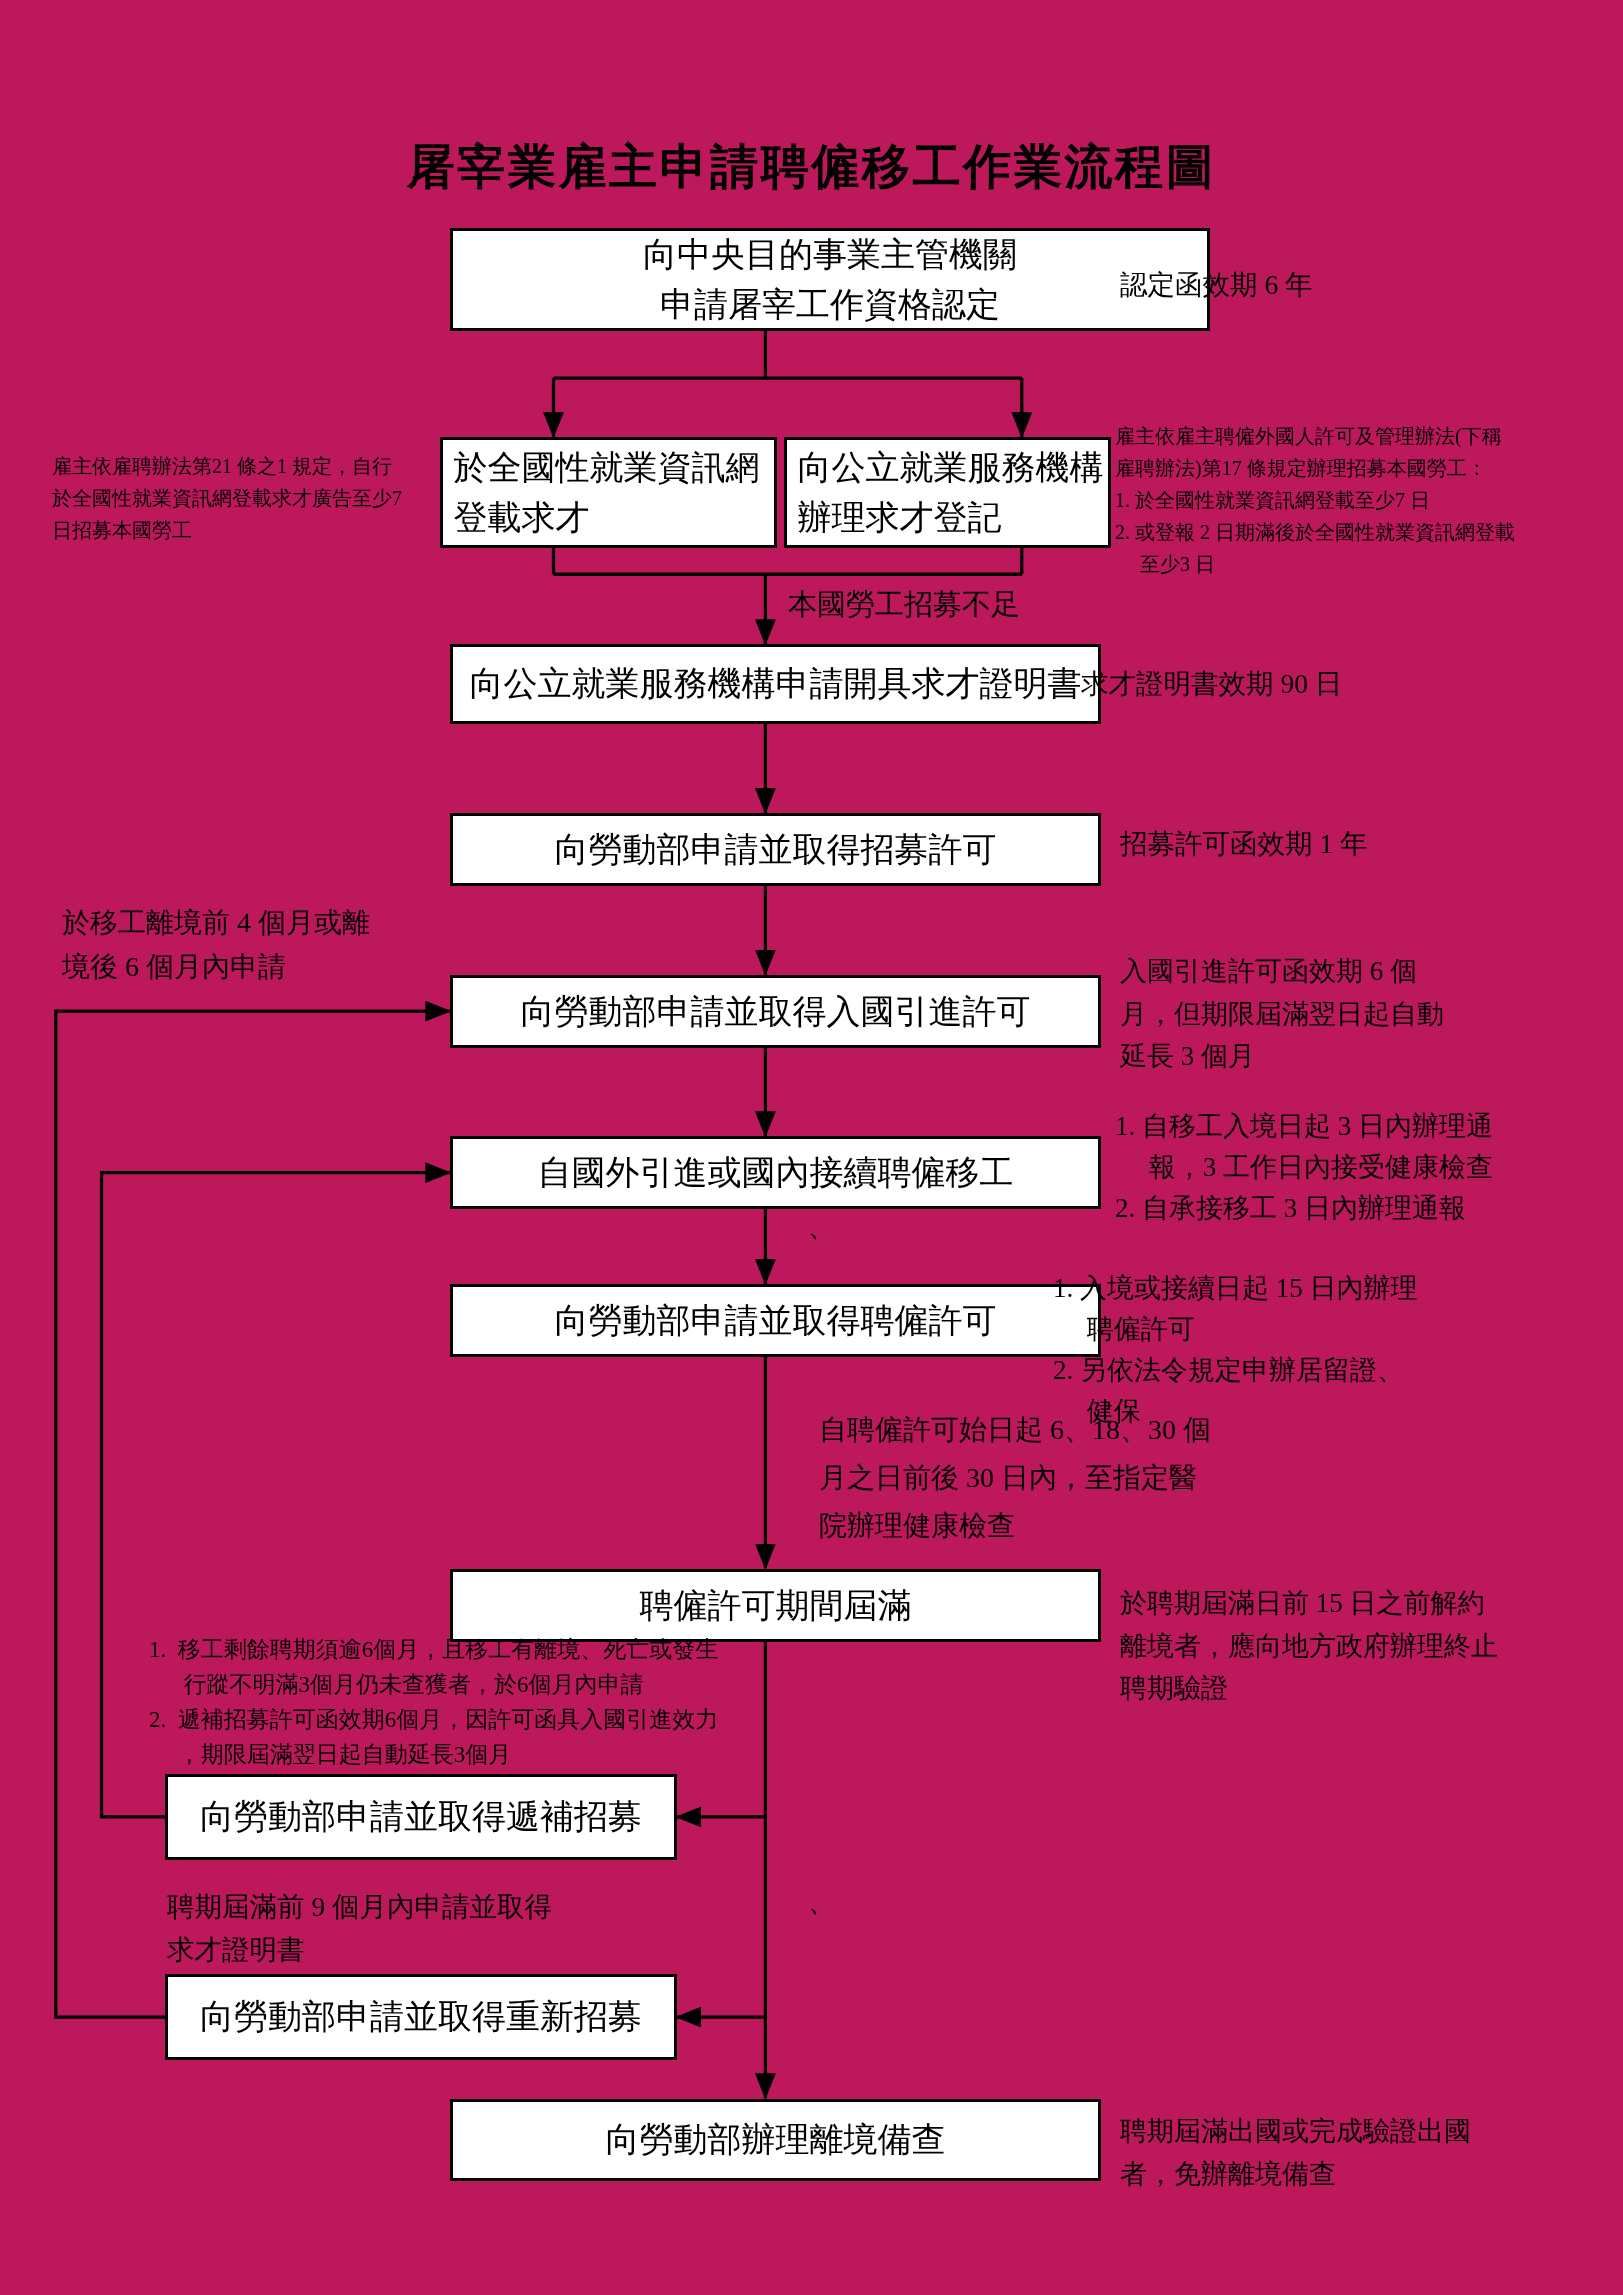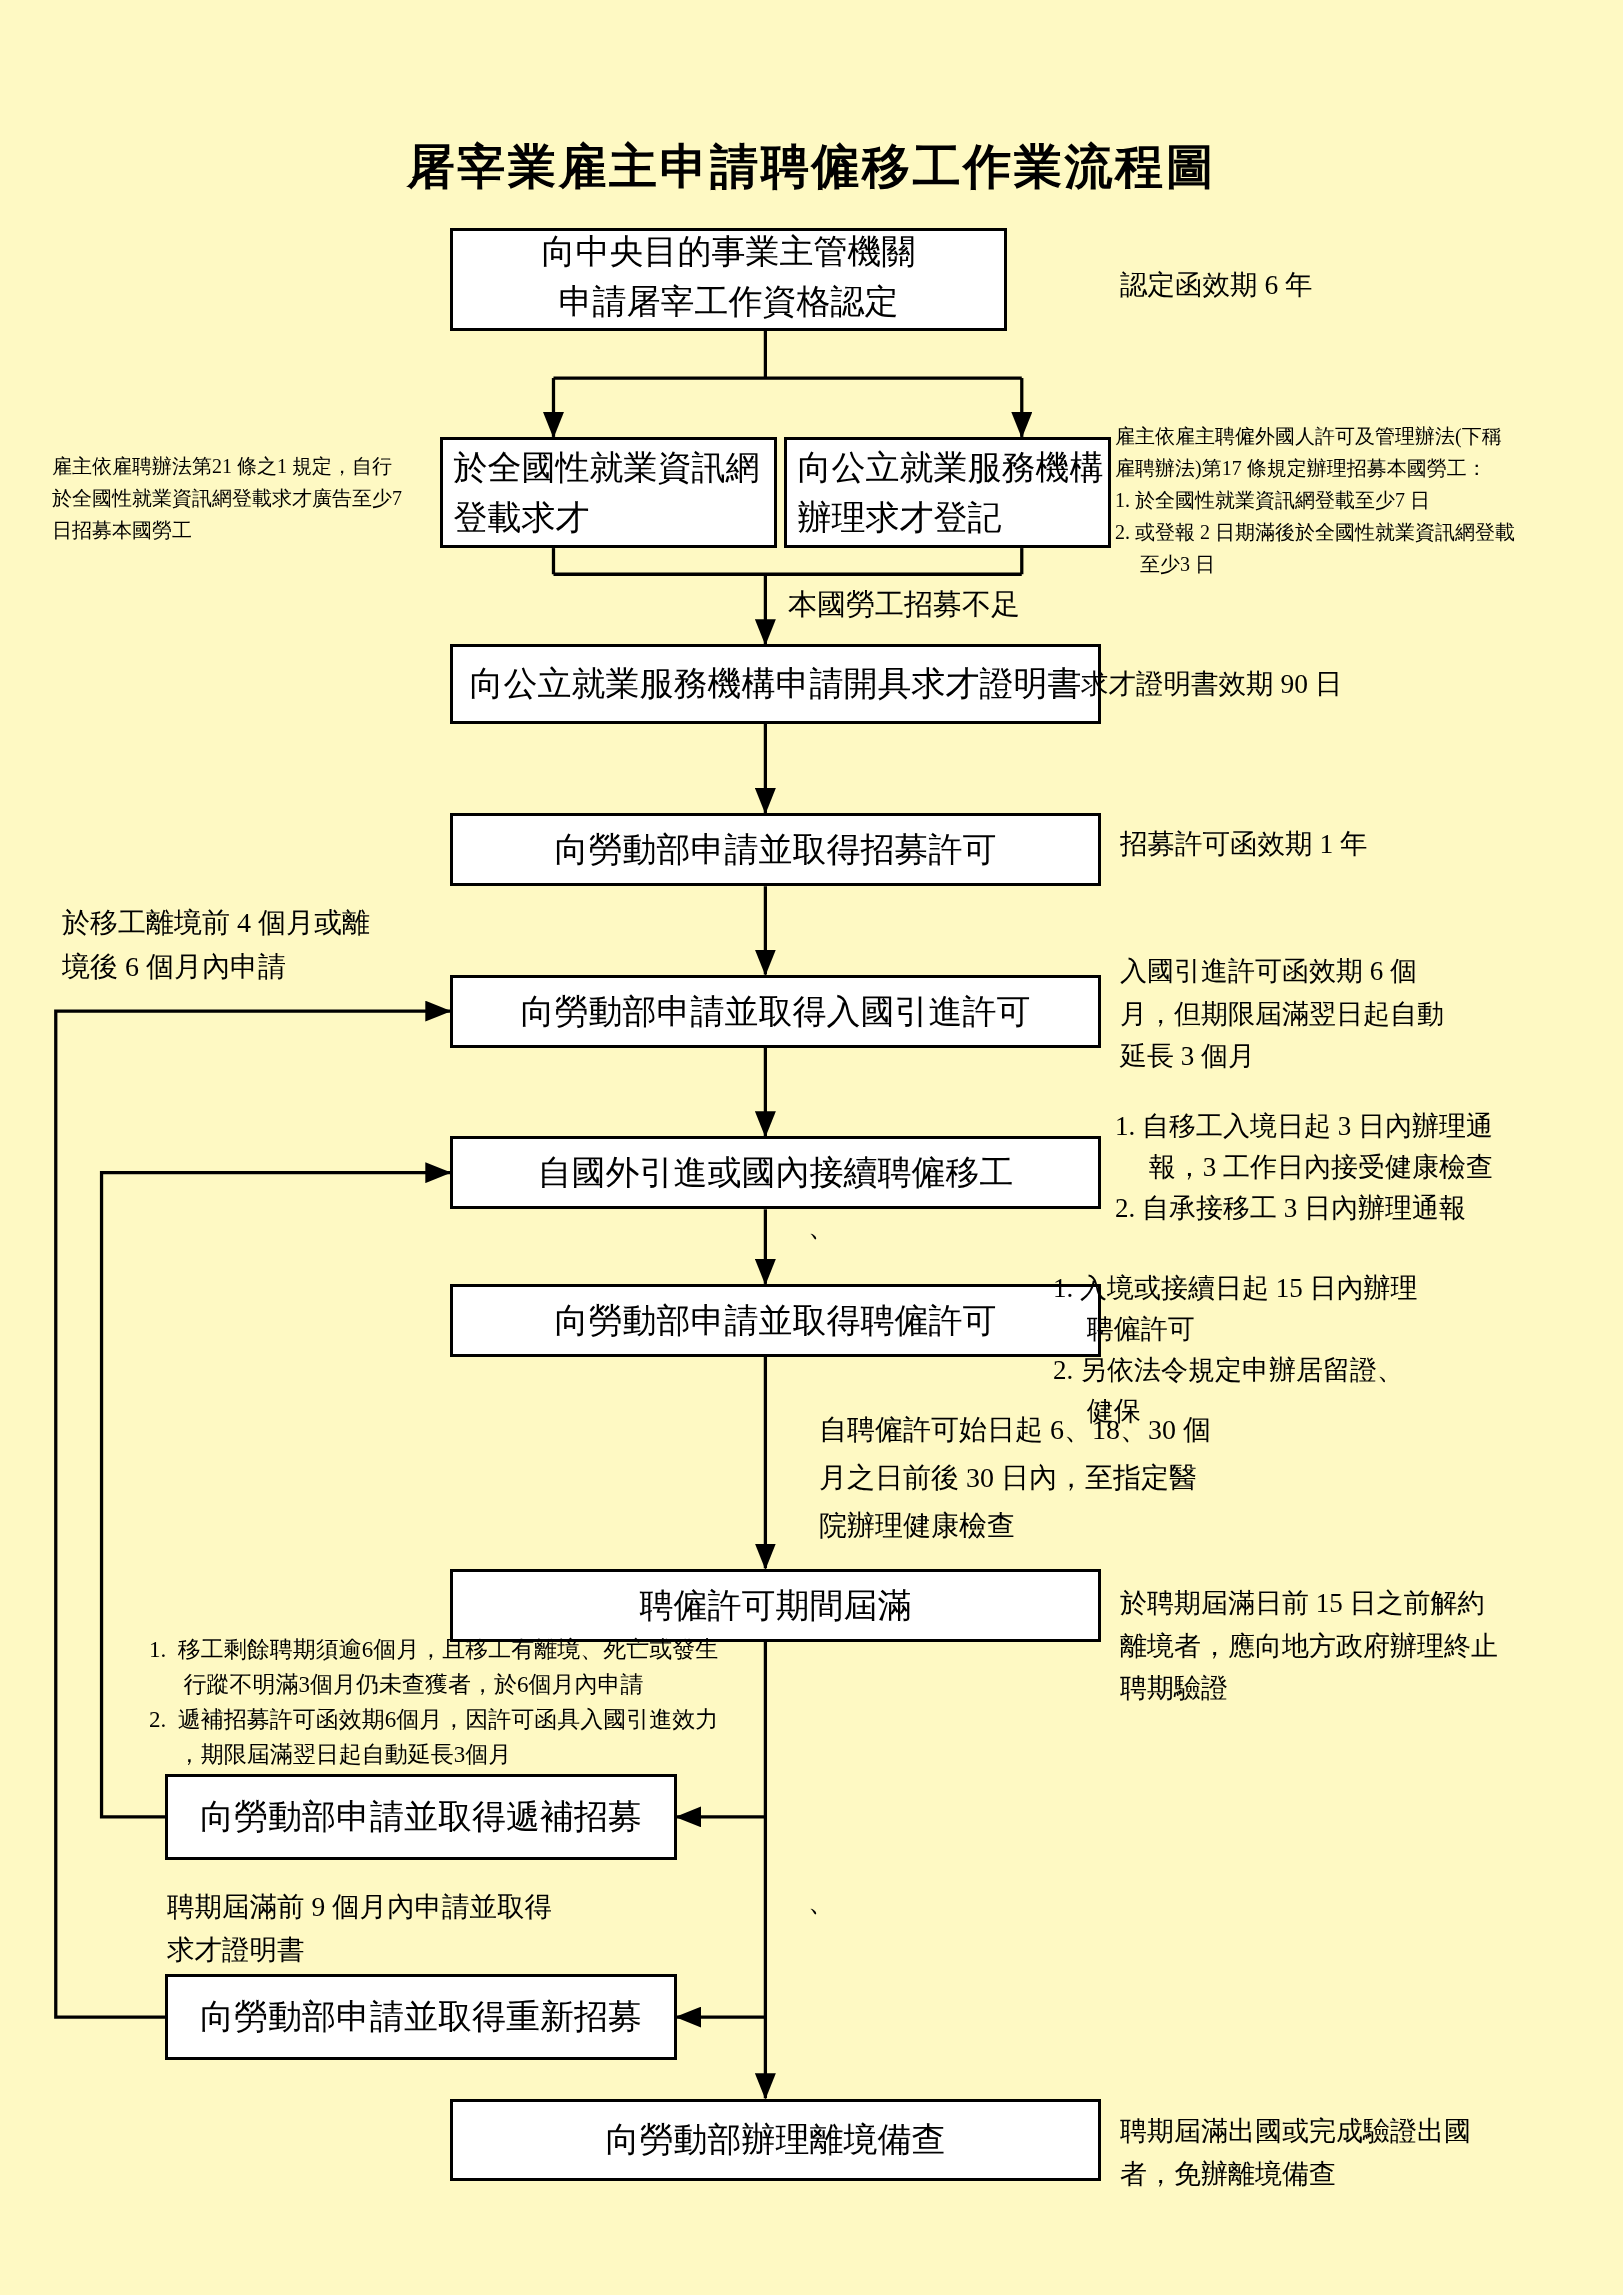--- a/index.html
+++ b/index.html
@@ -1,16 +1,16 @@
 <!DOCTYPE html>
 <html style="font-size:10.5px"><head>
 <meta charset="utf-8">
 <style>
   html,body{margin:0;padding:0;background:#ffffff;}
-  #page{position:relative;width:1623px;height:2295px;background:#fef9c3;
+  #page{position:relative;width:1623px;height:2295px;background:#be185d;
         font-family:"Liberation Serif","DejaVu Serif",serif;color:#000;overflow:hidden;}
   .abs{position:absolute;box-sizing:border-box;}
   #title{left:0;top:135px;width:1623px;text-align:center;font-size:48px;
          font-weight:bold;letter-spacing:2.6px;white-space:pre-wrap;}
   .box{border:3.9px solid #000;background:#fff;display:flex;align-items:center;
        justify-content:center;text-align:center;font-size:34px;line-height:1.45;
        white-space:pre-wrap;}
   .box.leftalign{justify-content:flex-start;text-align:left;padding-left:10.5px;}
   .note{font-size:27.5px;line-height:1.58;white-space:pre-wrap;}
   .note-sm{font-size:20px;line-height:1.6;white-space:pre-wrap;}
@@ -46,21 +46,21 @@
       <path d="M 1170 2510 L 1170 3208" marker-end="url(#arrow)"></path>
       <path d="M 1170 2778 L 1034 2778" marker-end="url(#arrow)"></path>
       <path d="M 1170 3084 L 1034 3084" marker-end="url(#arrow)"></path>
       <path d="M 252 3084 L 85 3084 L 85 1546 L 688 1546" marker-end="url(#arrow)"></path>
       <path d="M 252 2778 L 155 2778 L 155 1793 L 688 1793" marker-end="url(#arrow)"></path>
     </g>
   </svg>
 
   <div id="title" class="abs">屠宰業雇主申請聘僱移工作業流程圖</div>
 
-  <div class="abs box" style="left:450px;top:228px;width:557px;height:103px;font-family:Liberation Mono, monospace;">向中央目的事業主管機關
+  <div class="abs box" style="left:450px;top:228px;width:760px;height:103px;">向中央目的事業主管機關
 申請屠宰工作資格認定</div>
 
   <div class="abs box leftalign" style="left:440px;top:437px;width:337px;height:111px;">於全國性就業資訊網
 登載求才</div>
 
   <div class="abs box leftalign" style="left:784px;top:437px;width:327px;height:111px;">向公立就業服務機構
 辦理求才登記</div>
 
   <div class="abs box" style="left:450px;top:644px;width:651px;height:80px;">向公立就業服務機構申請開具求才證明書</div>
 

